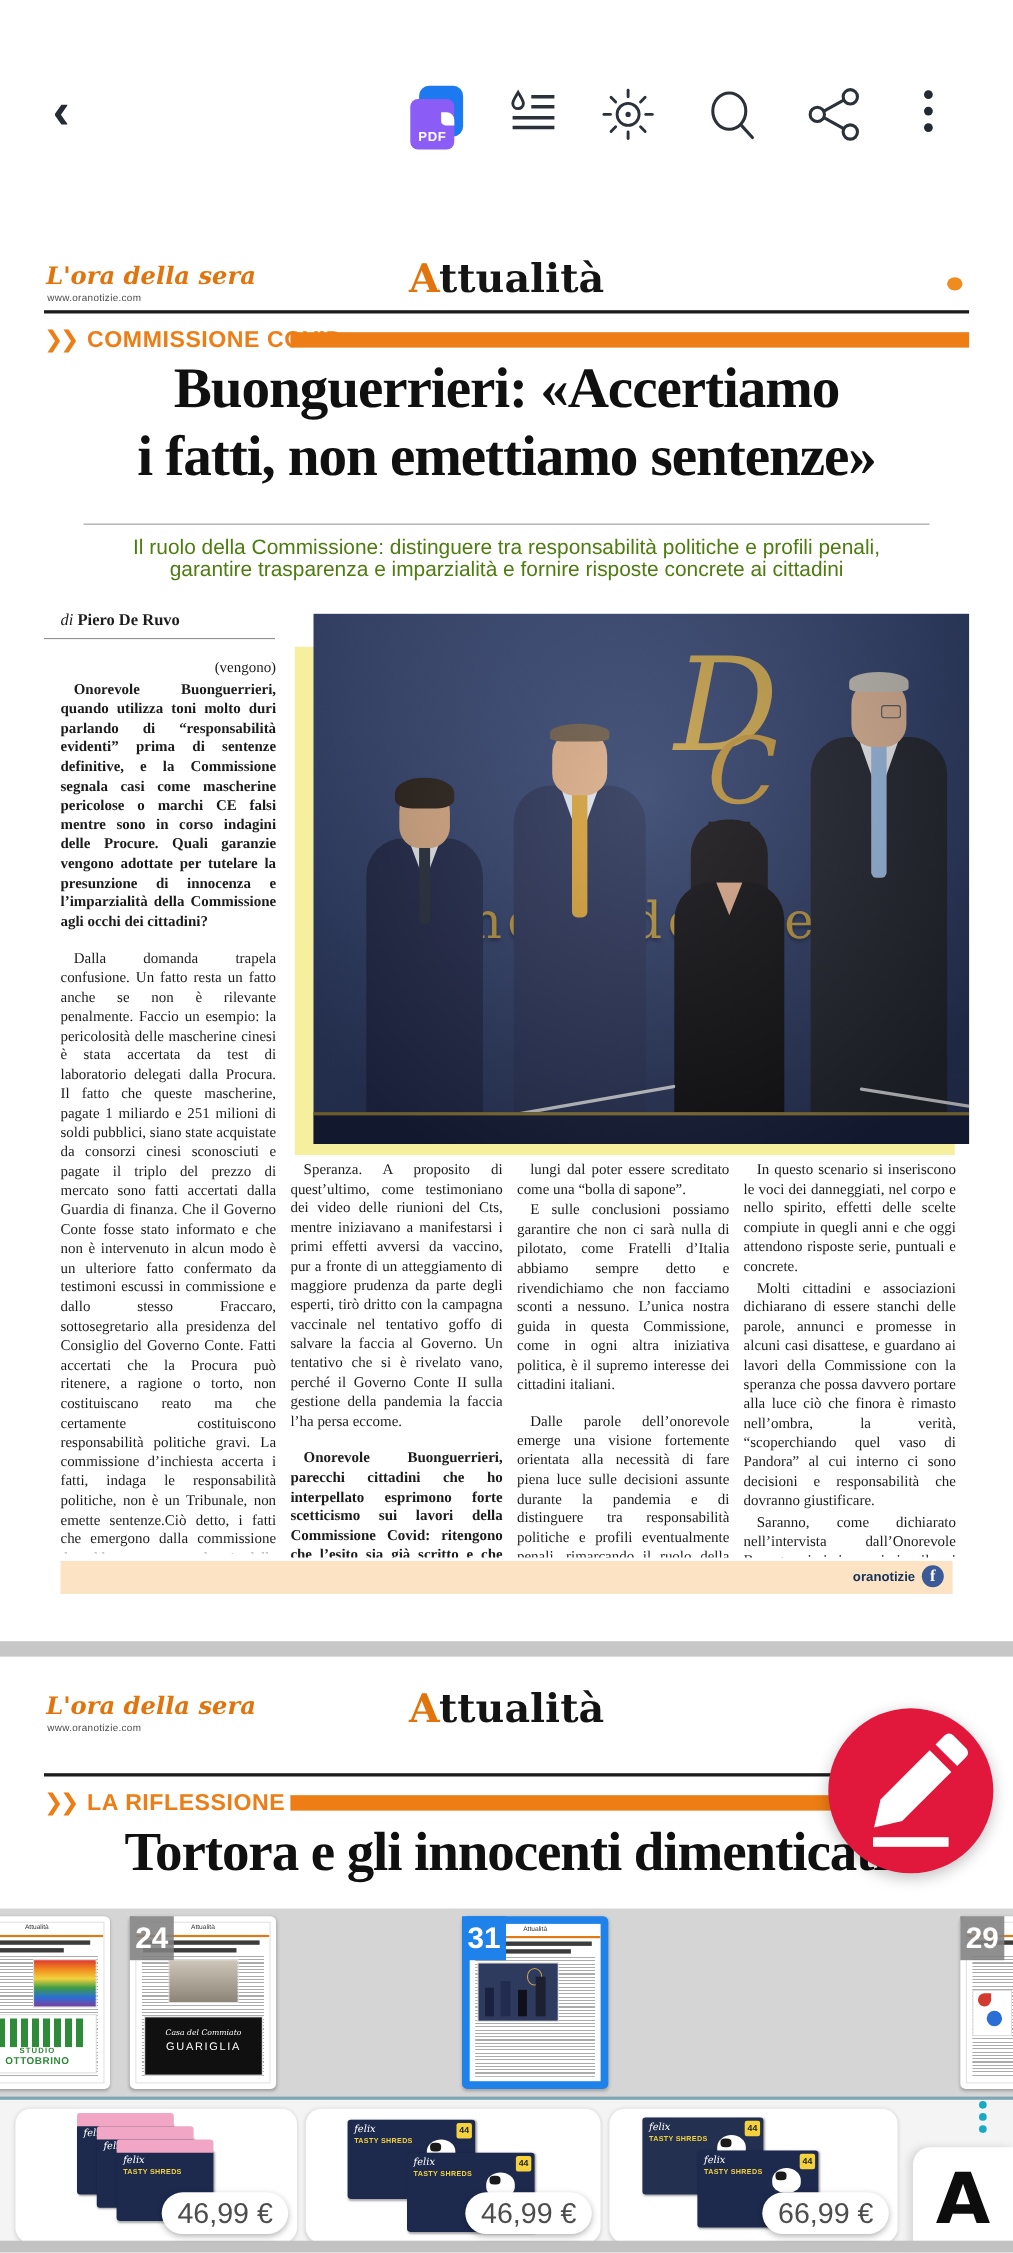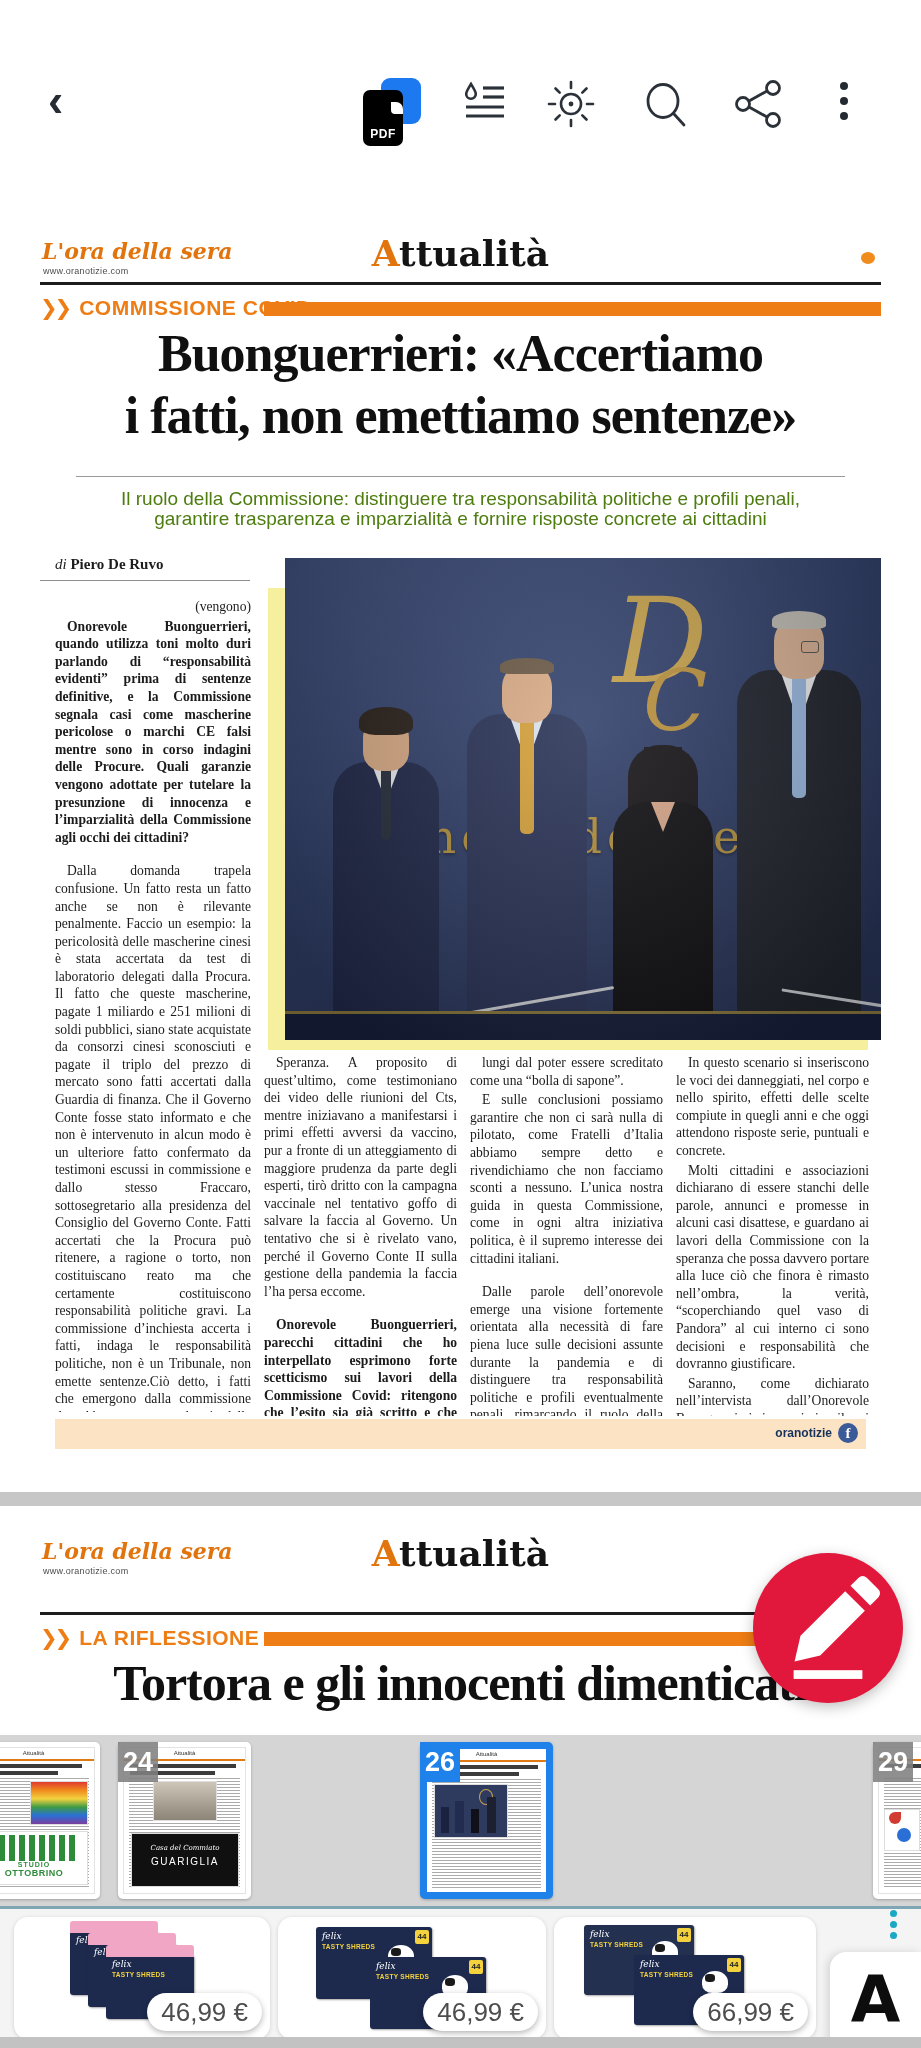--- a/index.html
+++ b/index.html
@@ -4,21 +4,21 @@
 <style>
   html,body{margin:0;padding:0;background:#ffffff;}
   .screen{position:relative;width:921px;height:2048px;background:#fff;overflow:hidden;
           font-family:"Liberation Sans",sans-serif;}
   
   .toolbar{position:absolute;left:0;top:70px;width:921px;height:72px;}
   .tb-ic{position:absolute;top:8px;cursor:pointer;}
   .back{left:48px;top:2px;font-size:46px;font-weight:700;color:#262c33;line-height:56px;}
   .pdfwrap{left:363px;width:60px;height:58px;}
   .pdf-blue{position:absolute;left:18px;top:0;width:40px;height:46px;background:#1d79f0;border-radius:9px;}
-  .pdf-red{position:absolute;left:0;top:12px;width:40px;height:56px;background:#000000;border-radius:7px;}
+  .pdf-red{position:absolute;left:10px;top:12px;width:40px;height:46px;background:#8b5cf6;border-radius:7px;}
   .pdf-fold{position:absolute;left:28px;top:12px;width:12px;height:12px;background:#fff;border-radius:0 7px 0 4px;}
   .pdf-red span{position:absolute;left:0;bottom:5px;width:40px;text-align:center;color:#fff;font-size:12px;font-weight:700;letter-spacing:.5px;}
   .kebab{left:840px;top:12px;width:8px;}
   .kebab i{display:block;width:8px;height:8px;border-radius:50%;background:#242a31;margin:0 0 7px 0;}
   
   .npage{position:absolute;left:40px;width:841px;background:#fff;}
   .nameplate{position:absolute;left:2px;top:12px;font-family:"DejaVu Serif",serif;font-style:italic;
              font-weight:700;font-size:22px;color:#e2740d;line-height:22px;}
   .nsite{position:absolute;left:3px;top:38px;font-size:9px;color:#4c4c4c;letter-spacing:.3px;}
   .nsection{position:absolute;left:0;top:4px;width:100%;text-align:center;font-family:"DejaVu Serif",serif;
@@ -347,21 +347,21 @@
           <div class="mhl" style="width:72%;"></div>
         <div class="mbody"></div>
         <div class="mimg" style="left:8px;top:36px;width:72px;height:52px;background:#2e3a5e;">
           <div style="position:absolute;left:44px;top:4px;width:12px;height:14px;border:1px solid #c9a44e;border-radius:50%;"></div>
           <div style="position:absolute;left:6px;bottom:4px;width:8px;height:26px;background:#1a2240;"></div>
           <div style="position:absolute;left:20px;bottom:4px;width:9px;height:32px;background:#222c50;"></div>
           <div style="position:absolute;left:36px;bottom:4px;width:8px;height:24px;background:#10101a;"></div>
           <div style="position:absolute;left:52px;bottom:4px;width:9px;height:36px;background:#1c2030;"></div>
         </div>
       </div>
-      <div class="badge bsel">26</div>
+      <div class="badge bsel">31</div>
     </div>
 
 
 
     <div class="thumb" style="left:873px;">
       <div class="mini">
         <div class="mh">Attualità</div>
         <div class="mhl" style="width:80%;"></div>
         <div class="mbody"></div>
         <div class="mimg" style="left:6px;top:62px;width:34px;height:40px;background:#fff;">

